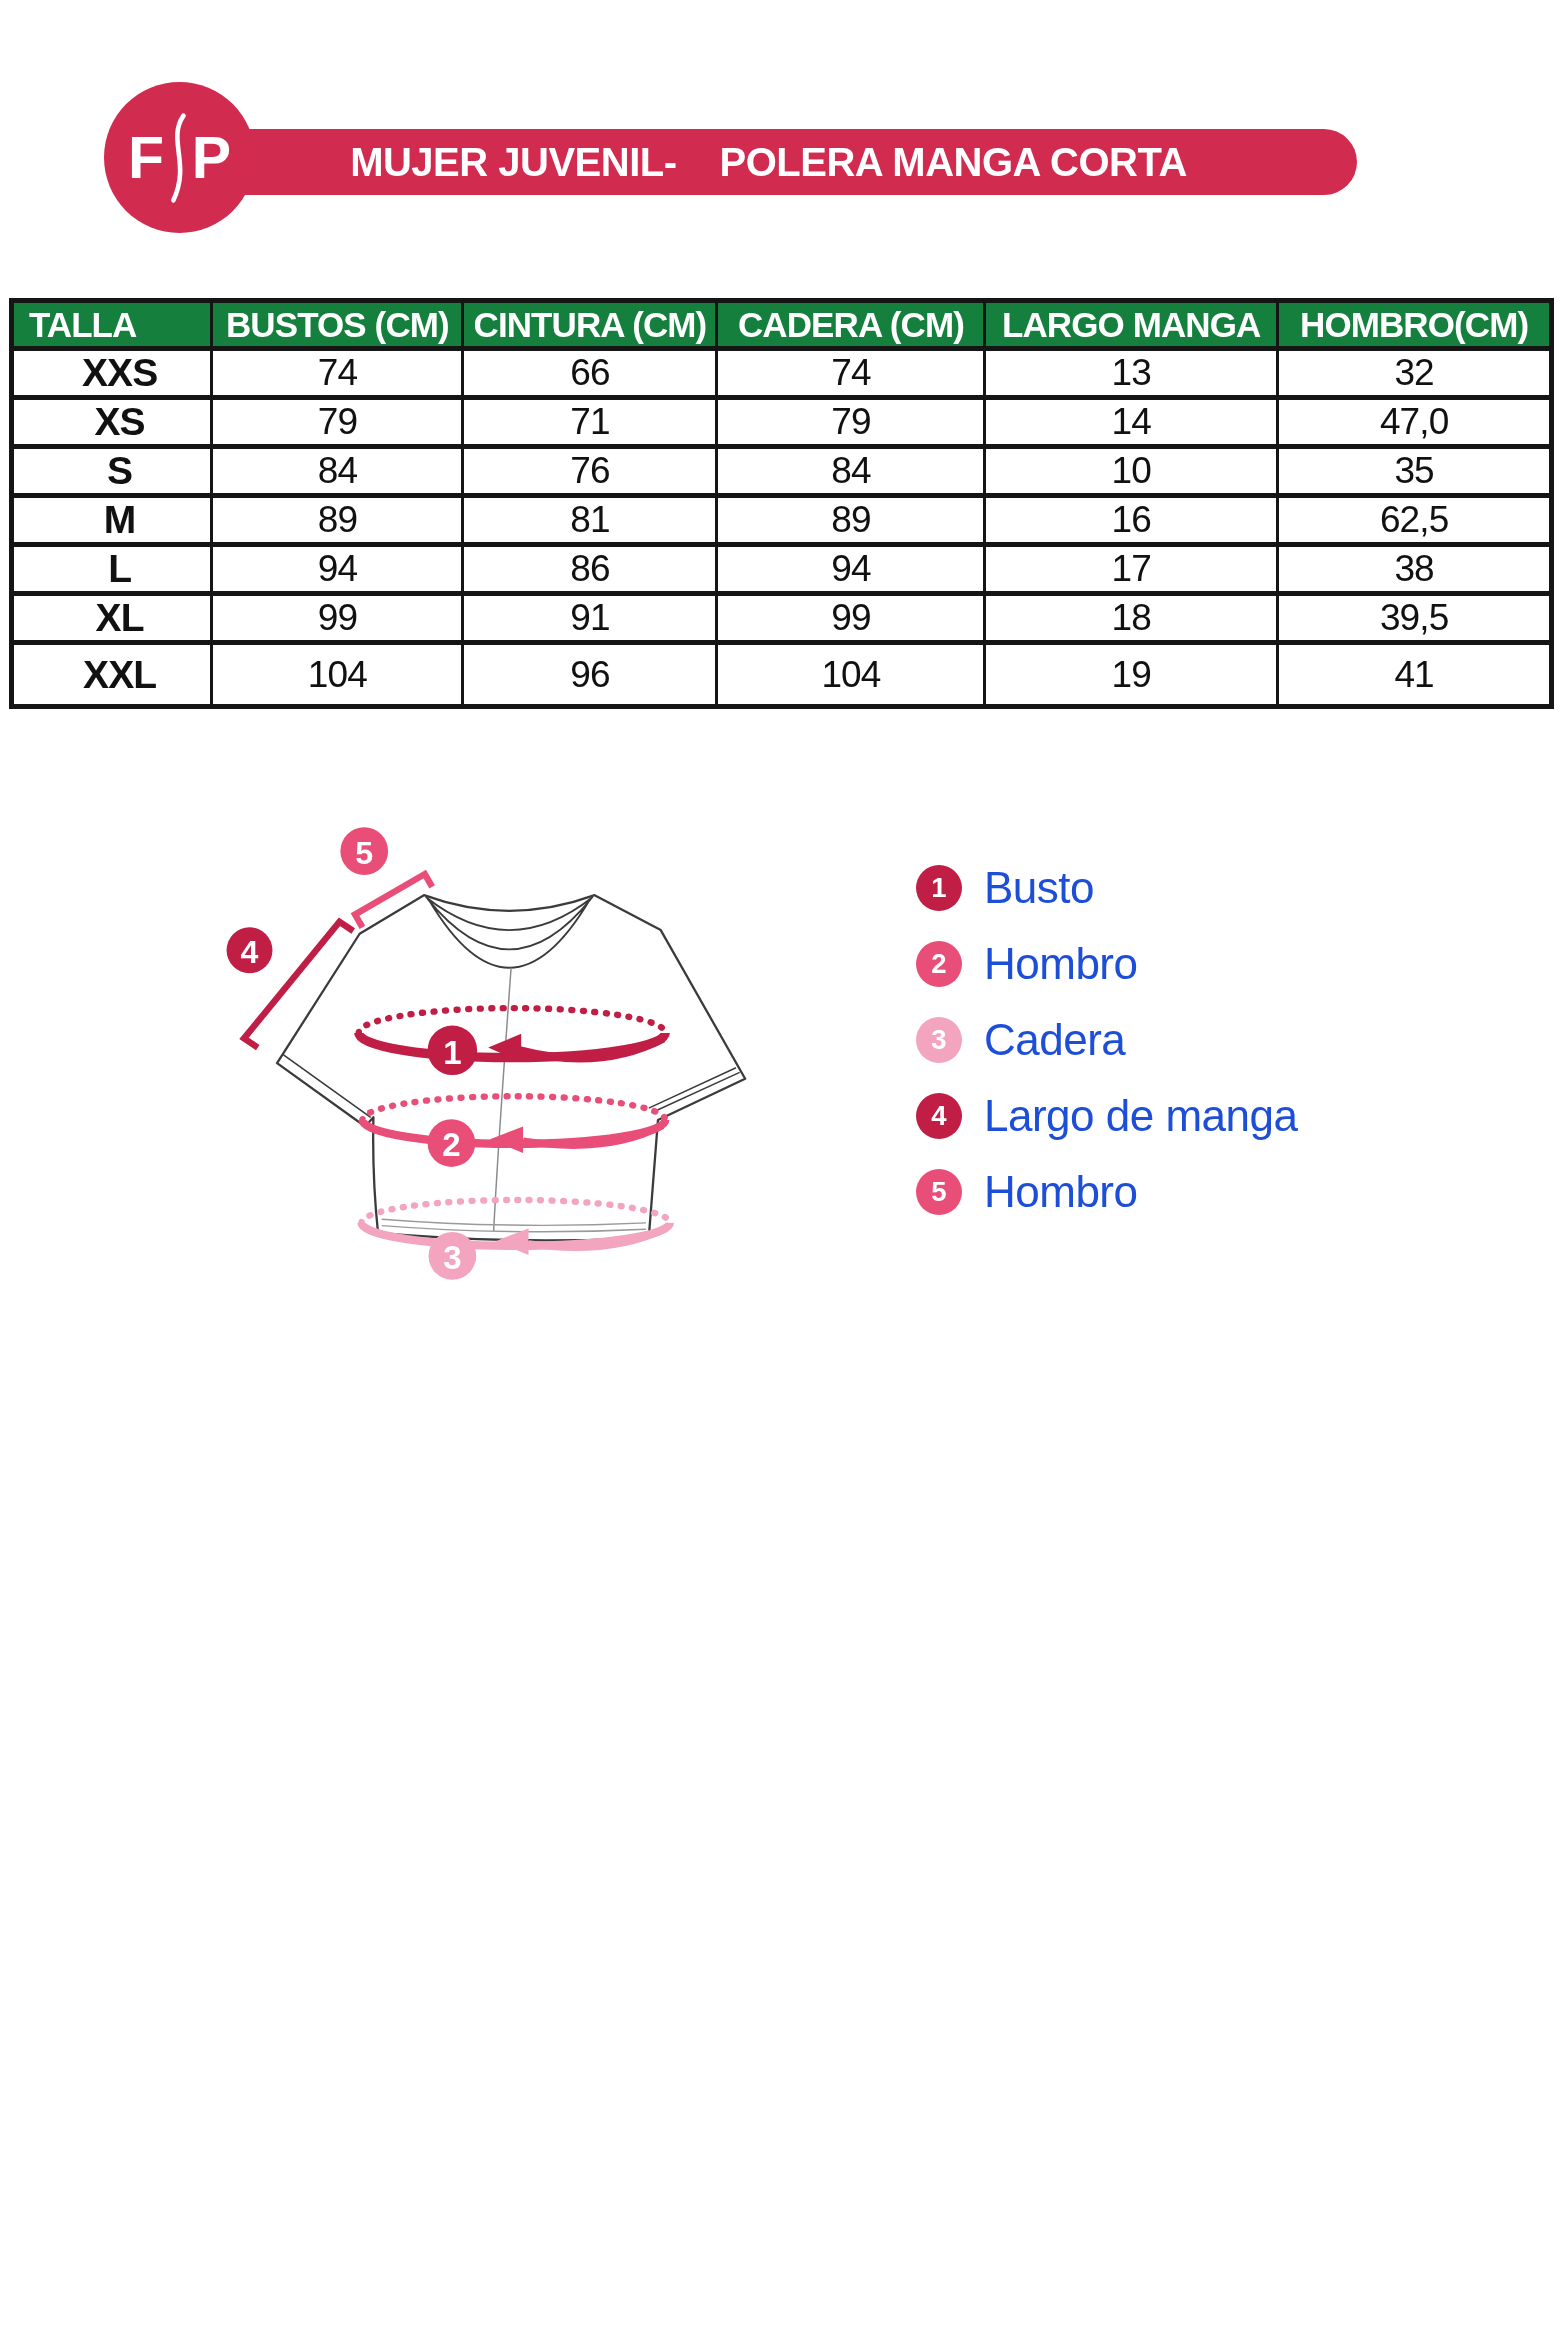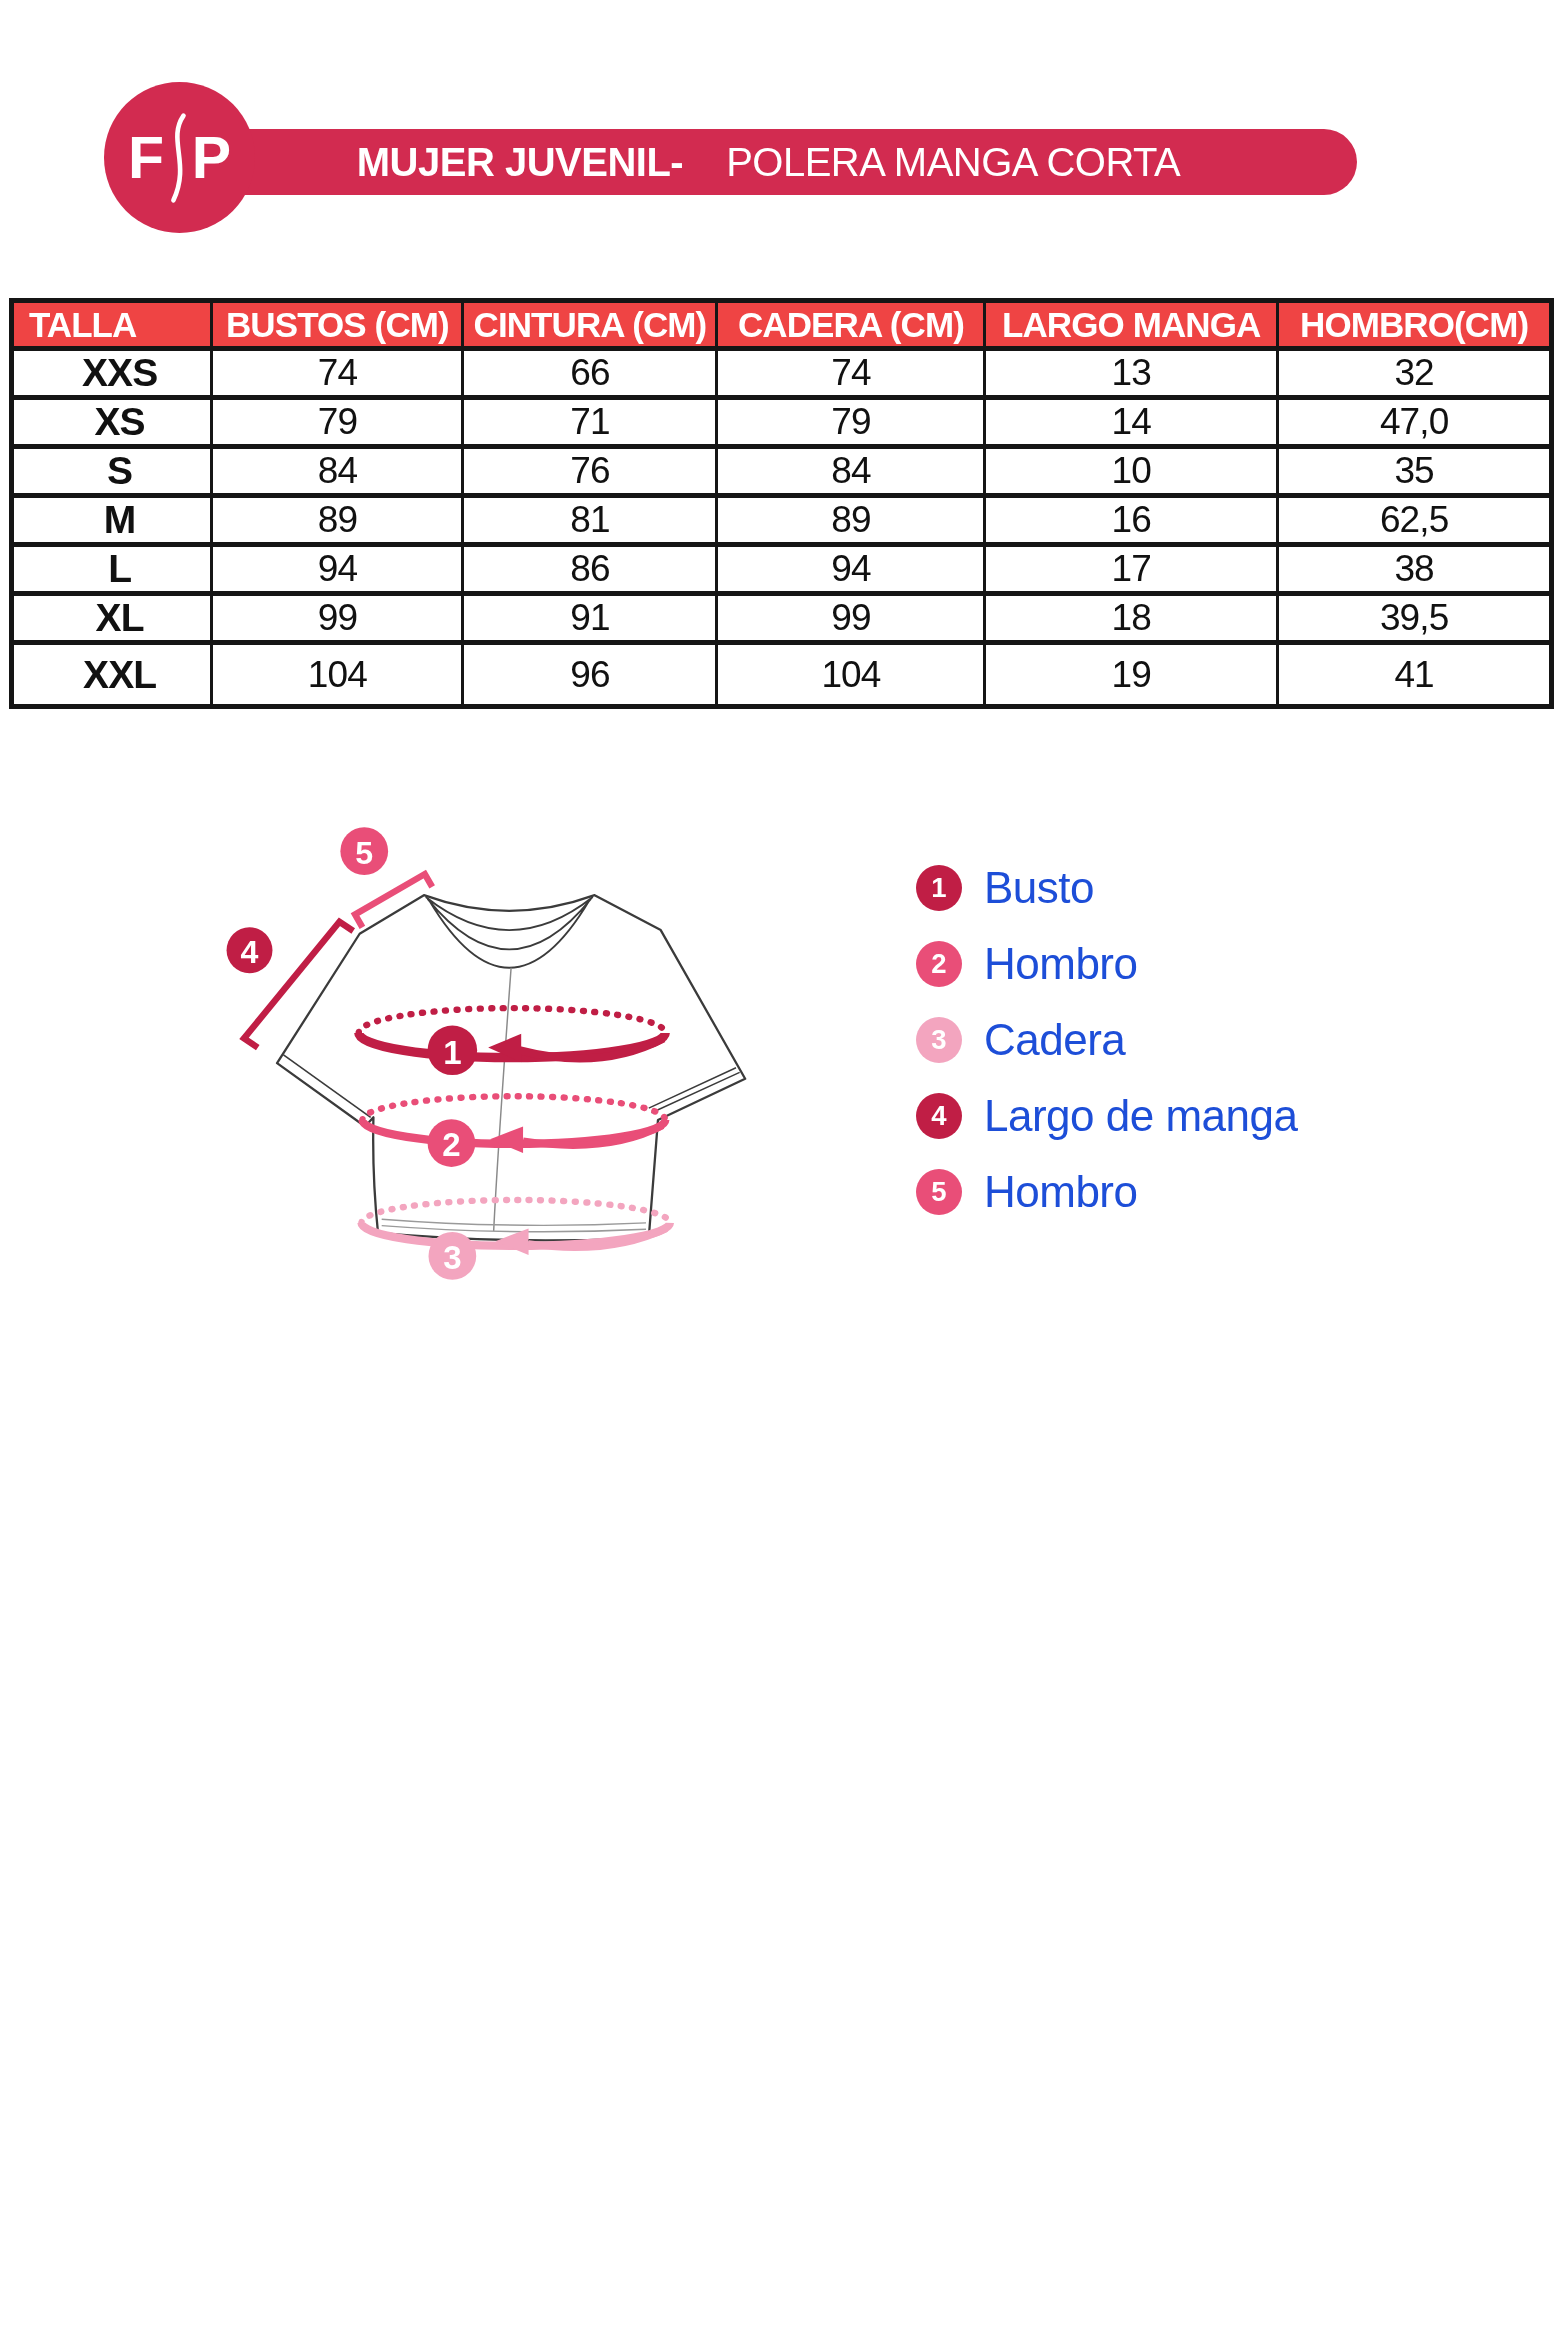--- a/index.html
+++ b/index.html
@@ -8,41 +8,41 @@
     font-family:"Liberation Sans", sans-serif; position:relative; overflow:hidden; }
 
   
   .banner-bar{
     position:absolute; left:180px; top:129px; width:1177px; height:66px;
     background:#D22B50; border-radius:0 33px 33px 0;
     display:flex; align-items:center; justify-content:center;
     color:#fff; letter-spacing:-0.5px;gap:32px;
   }
   .banner-bar .t-bold{ font-weight:bold; font-size:40px; }
-  .banner-bar .t-reg{ font-weight:normal; font-size:40px; margin-left:11px; }
+  .banner-bar .t-reg{ font-weight:bold; font-size:40px; margin-left:11px; }
   .logo-circle{
     position:absolute; left:104px; top:82px; width:151px; height:151px;
     background:#D22B50; border-radius:50%;
     display:flex; align-items:center; justify-content:center; z-index:2;
   }
   .logo-circle .lf{ color:#fff; font-size:59px; font-weight:bold; letter-spacing:0; }
   .logo-squiggle{ margin:0 1.8px; }
 
   
   table.size-table{
     position:absolute; left:9.2px; top:298px; width:1545px;
     border-collapse:collapse; table-layout:fixed;
     border:5.5px solid #151515;
   }
   .size-table th, .size-table td{
     border:3.7px solid #151515; border-top-width:5.5px; border-bottom-width:5.5px;
     white-space:nowrap; overflow:hidden;
   }
   .size-table th{
-    background:#ef4444; color:#fff; font-weight:bold; font-size:35px;
+    background:#15803d; color:#fff; font-weight:bold; font-size:35px;
     height:48px; text-align:center; letter-spacing:-0.9px;
   }
   .size-table th.col-size{ text-align:left; padding-left:14.7px; }
   .size-table td{
     background:#fff; color:#111; font-size:37px; text-align:center;
     height:48px; letter-spacing:-0.9px;
   }
   .size-table td.cell-size{ text-align:center; padding-left:14.7px; font-weight:bold; font-size:39px; }
   .size-table tr.row-tall td{ height:64px; }
 

